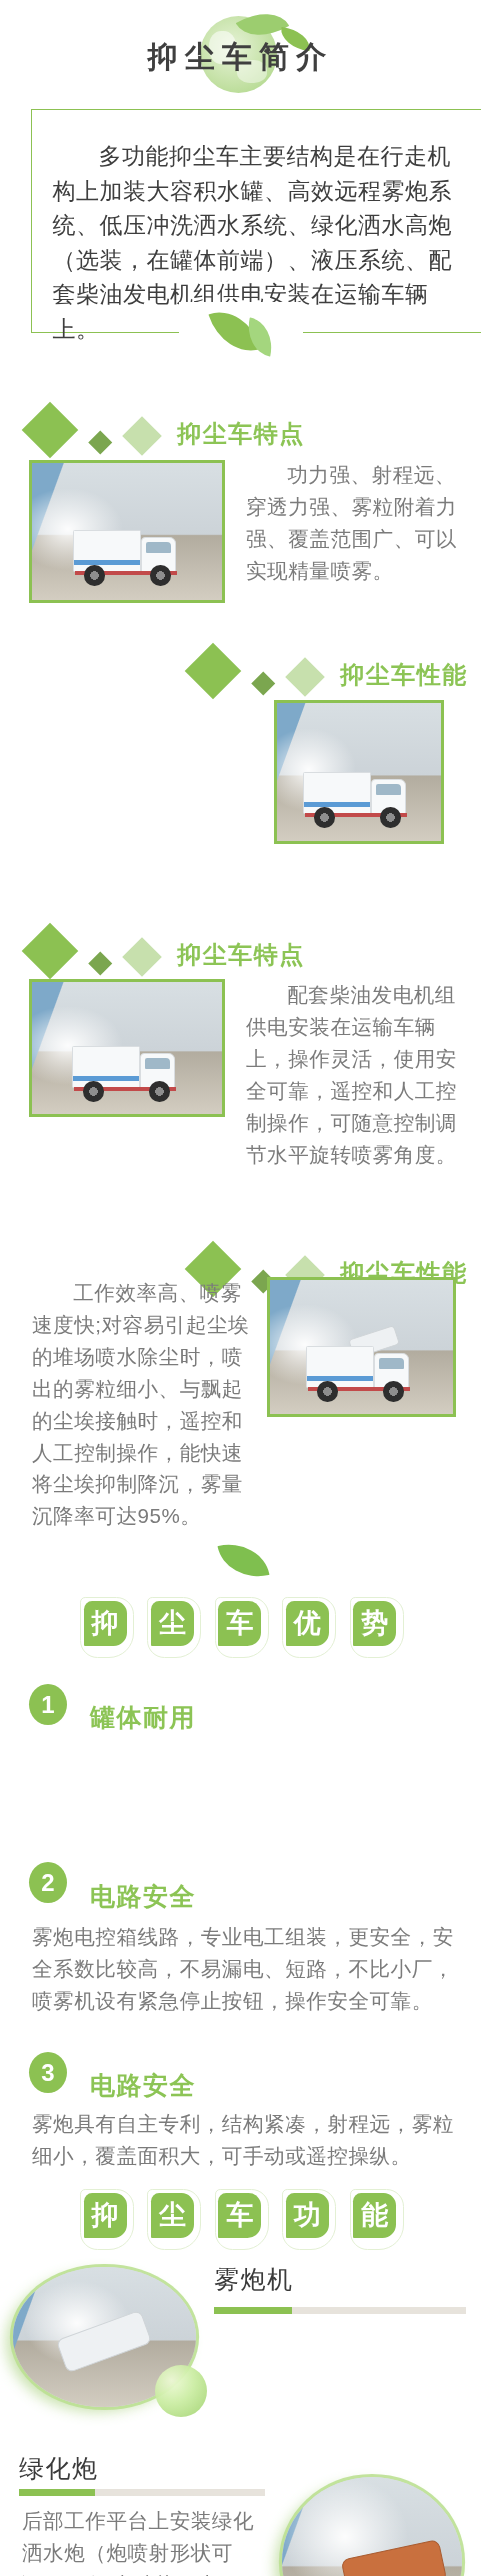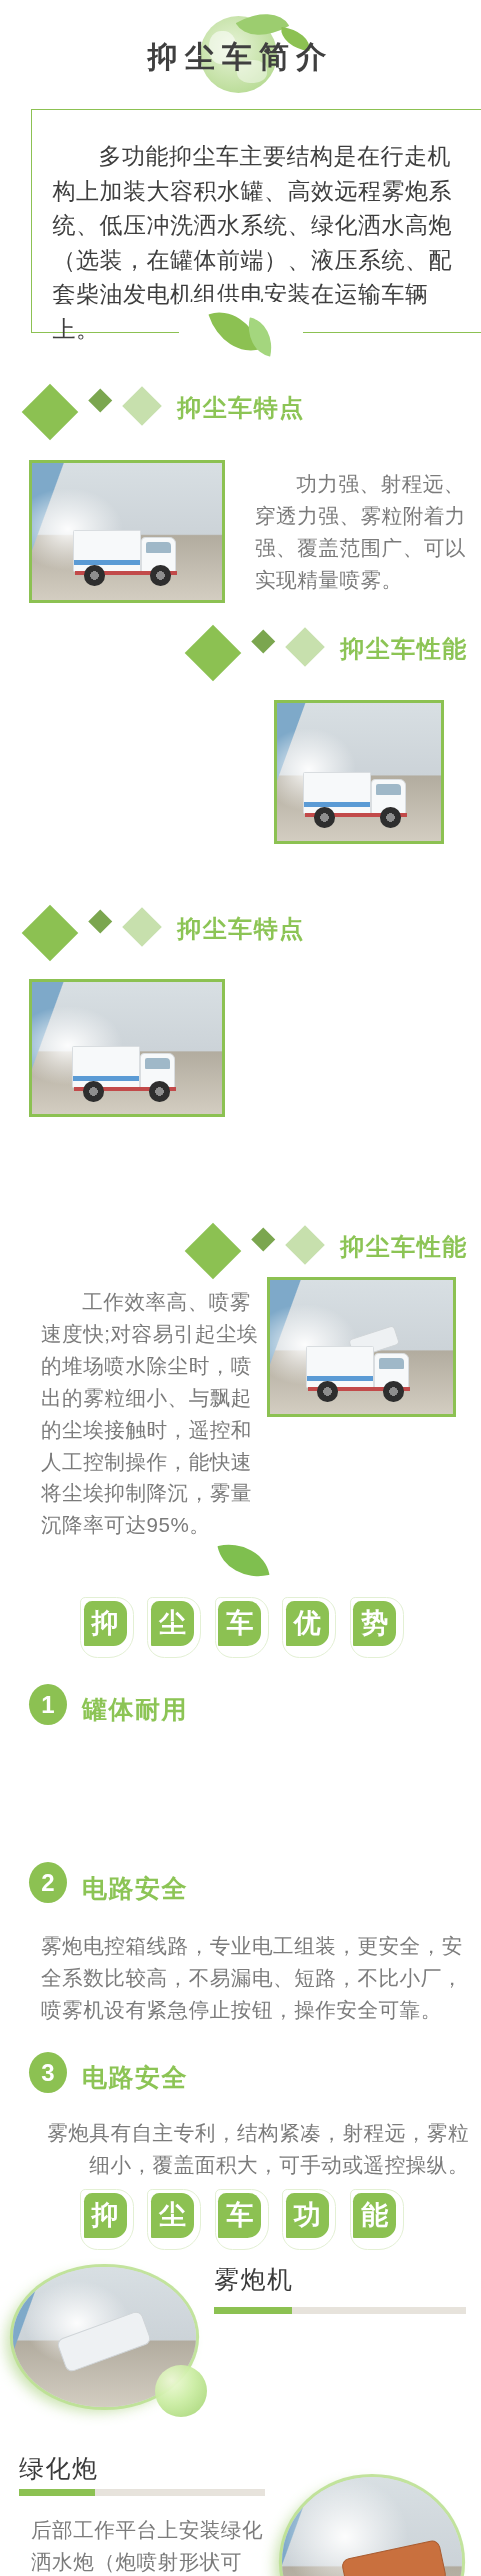--- a/index.html
+++ b/index.html
@@ -21,28 +21,28 @@
 
   
   .intro-box{position:absolute;left:31px;top:109px;width:415px;height:169px;border:1.5px solid #8cc152;
     padding:29px 20.6px 24px;box-sizing:content-box;}
   .intro-text{font-size:23px;line-height:1.5;color:#3e3e3e;text-indent:2em;letter-spacing:0.5px;margin:0;}
   .leaf-gap{position:absolute;left:179px;top:302px;width:124px;height:61px;background:#fff;}
   .divider-leaf-big{left:215px;top:307px;width:40px;height:49px;transform:rotate(-18deg);}
   .divider-leaf-small{left:246px;top:320px;width:28px;height:34px;transform:rotate(12deg);background:#a4d67e;}
 
   
-  .sec-head{position:absolute;height:58px;display:flex;align-items:flex-start;}
+  .sec-head{position:absolute;height:58px;display:flex;align-items:flex-end;}
   .d1{width:40px;height:40px;background:#8cc152;transform:rotate(45deg);flex:none;}
   .d2{width:16.5px;height:16.5px;background:#7ba64f;transform:rotate(45deg);margin-left:21.6px;flex:none;}
   .d3{width:28px;height:28px;background:#c7e0ad;transform:rotate(45deg);margin-left:19.6px;flex:none;}
   .sec-title{margin-left:21.6px;font-size:24px;font-weight:bold;color:#8cc455;letter-spacing:1.5px;white-space:nowrap;}
 
   
-  .body-text{position:absolute;font-size:20.6px;line-height:1.55;color:#7b7b7b;letter-spacing:0.5px;margin:12px;}
+  .body-text{position:absolute;font-size:20.6px;line-height:1.55;color:#7b7b7b;letter-spacing:0.5px;margin:3px;}
   .indent{text-indent:2em;}
 
   
   .photo{position:absolute;border:3.6px solid #8cc152;overflow:hidden;background:#d8dfe3;}
   .scene{position:absolute;inset:0;
     background:linear-gradient(110deg,#7ea9c9 0%,#7ea9c9 13%,rgba(126,169,201,0) 13.5%),
                linear-gradient(180deg,#d8dfe3 0%,#ccd3d8 52%,#b2ac9f 53%,#d3cdc1 100%);}
   .mist{position:absolute;left:-10%;top:18%;width:58%;height:60%;
     background:radial-gradient(ellipse closest-side,rgba(255,255,255,.95),rgba(255,255,255,0));}
   .truck{position:absolute;width:118px;height:67px;}
@@ -67,21 +67,21 @@
   .tag-box{position:absolute;left:3.6px;top:3.6px;width:43px;height:45px;background:#8cc152;
     border-radius:8.2px 12.4px 13.4px 1px;color:#fff;font-size:27px;font-weight:bold;
     display:flex;align-items:center;justify-content:center;}
 
   
   .mid-leaf{left:221px;top:1541px;width:45px;height:39px;transform:rotate(-12deg);background:#7fbf4f;}
 
   
   .adv-num{position:absolute;width:38px;height:41px;border-radius:50%;background:#8cc152;color:#fff;
     font-size:24px;font-weight:bold;display:flex;align-items:center;justify-content:center;}
-  .adv-title{position:absolute;font-size:25px;font-weight:bold;color:#8cc455;letter-spacing:1.5px;margin:4px;}
+  .adv-title{position:absolute;font-size:25px;font-weight:bold;color:#8cc455;letter-spacing:1.5px;margin:12px;}
   .adv-text{width:435px;}
 
   
   .fn-title{position:absolute;font-size:25px;font-weight:normal;color:#3b3b3b;letter-spacing:1.5px;margin:0;}
   .bar{position:absolute;height:6.7px;background:#e7e3dc;}
   .bar-fill{width:31%;height:100%;background:#8cc152;}
   .ephoto{position:absolute;border-radius:50%;overflow:hidden;background:#d8dfe3;
     box-shadow:0 0 0 3.1px rgba(187,224,146,.9), -7.2px 5.2px 12.4px rgba(140,193,82,.45);}
   .ebubble{position:absolute;border-radius:50%;
     background:radial-gradient(circle at 32% 30%,#eefad6 0%,#c9ecA0 45%,#9ed06b 100%);opacity:.92;}
@@ -156,20 +156,21 @@
       <div class="mist"></div>
       <div class="truck" style="left:40px;top:54px;">
         <div class="t-cargo"></div>
           <div class="t-cab"></div>
           <div class="t-chassis"></div>
         <div class="t-w1"></div>
           <div class="t-w2"></div>
       </div>
     </div>
   </div>
+  <p class="body-text indent" style="left:243px;top:976px;width:222px;">配套柴油发电机组供电安装在运输车辆上，操作灵活，使用安全可靠，遥控和人工控制操作，可随意控制调节水平旋转喷雾角度。</p>
 
   <div class="sec-head" style="left:193px;top:1231px;">
     <div class="d1"></div>
     <div class="d2"></div>
     <div class="d3"></div>
     <div class="sec-title">抑尘车性能</div>
   </div>
 
   <p class="body-text indent" style="left:29px;top:1274px;width:227px;">工作效率高、喷雾速度快;对容易引起尘埃的堆场喷水除尘时，喷出的雾粒细小、与飘起的尘埃接触时，遥控和人工控制操作，能快速将尘埃抑制降沉，雾量沉降率可达95%。</p>
   <div class="photo" style="left:267px;top:1277px;width:183px;height:134px;">
@@ -213,21 +214,21 @@
 
   <div class="adv-num" style="left:29px;top:1684px;">1</div>
   <p class="adv-title" style="left:78px;top:1689px;">罐体耐用</p>
 
   <div class="adv-num" style="left:29px;top:1862px;">2</div>
   <p class="adv-title" style="left:78px;top:1868px;">电路安全</p>
   <p class="body-text adv-text" style="left:29px;top:1918px;">雾炮电控箱线路，专业电工组装，更安全，安全系数比较高，不易漏电、短路，不比小厂，喷雾机设有紧急停止按钮，操作安全可靠。</p>
 
   <div class="adv-num" style="left:29px;top:2052px;">3</div>
   <p class="adv-title" style="left:78px;top:2057px;">电路安全</p>
-  <p class="body-text adv-text" style="left:22px;top:2105px;text-align:right;">雾炮具有自主专利，结构紧凑，射程远，雾粒细小，覆盖面积大，可手动或遥控操纵。</p>
+  <p class="body-text adv-text" style="left:29px;top:2105px;">雾炮具有自主专利，结构紧凑，射程远，雾粒细小，覆盖面积大，可手动或遥控操纵。</p>
 
   <div class="tags" style="left:80px;top:2189px;">
     <div class="tag">
         <div class="tag-outline"></div>
         <div class="tag-box">抑</div>
       </div>
     <div class="tag">
         <div class="tag-outline"></div>
         <div class="tag-box">尘</div>
       </div>

